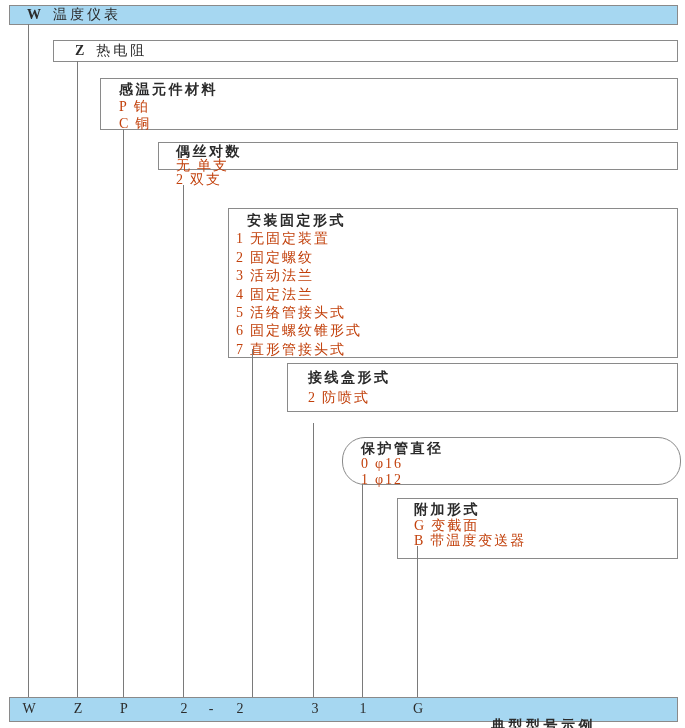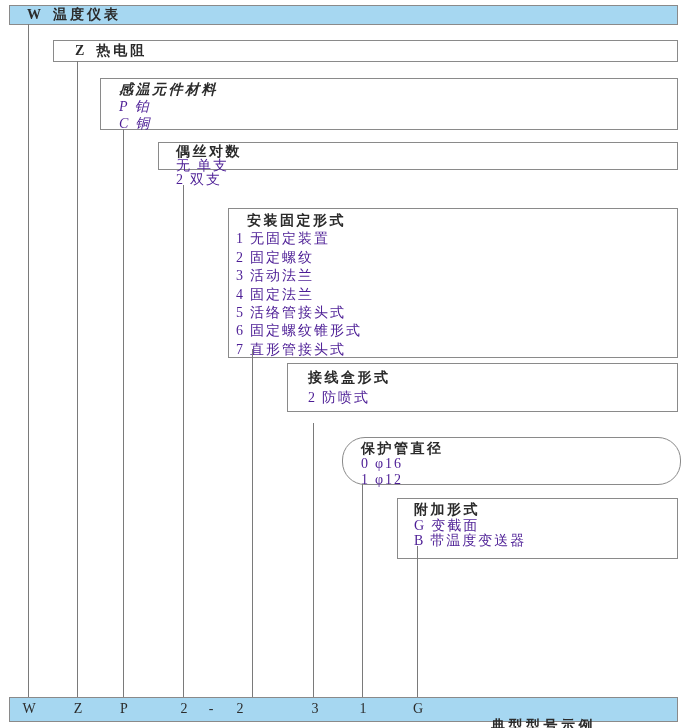--- a/index.html
+++ b/index.html
@@ -16,29 +16,29 @@
   .box {
     position: absolute;
     background: #ffffff;
     border: 1px solid var(--box-border, #8a8a8a);
     box-sizing: border-box;
     font-size: 14px;
   }
   .box.blue { background: var(--highlight-fill, #a6d7f1); }
   .single { display: flex; align-items: center; }
   .single .code { font-weight: bold; letter-spacing: 0; margin-right: 12px; }
-  .single .title { font-weight: bold; letter-spacing: 3px; }
+  .single .title { font-weight: normal; letter-spacing: 3px; }
   .box .btitle { font-weight: bold; letter-spacing: 2.5px; white-space: nowrap; }
-  .box .item { letter-spacing: 2px; white-space: nowrap; color: #4c1d95; }
+  .box .item { letter-spacing: 2px; white-space: nowrap; color: #c2410c; }
   .box .item .code { display: inline-block; margin-right: 7px; letter-spacing: 0; }
 
   
   .b1 { left: 9px;   top: 5px;   width: 669px; height: 20px; padding-left: 17px; }
   .b2 { left: 53px;  top: 40px;  width: 625px; height: 22px; padding-left: 21px; }
-  .b3 { left: 100px; top: 78px;  width: 578px; height: 52px; padding: 2px 0 12px 18px; line-height: 17px; font-style: italic; }
+  .b3 { left: 100px; top: 78px;  width: 578px; height: 52px; padding: 2px 0 12px 18px; line-height: 17px; }
   .b4 { left: 158px; top: 142px; width: 520px; height: 28px; padding: 2px 0 0 17px; line-height: 13.8px; }
   .b5 { left: 228px; top: 200px; width: 450px; height: 150px; padding: 3px 0 0 7px; line-height: 18.4px; margin-top: 8px; }
   .b5 .btitle { padding-left: 11px; }
   .b6 { left: 287px; top: 363px; width: 391px; height: 49px; padding: 4px 0 0 20px; line-height: 19.5px; }
   .b7 { left: 342px; top: 437px; width: 339px; height: 48px; padding: 3px 0 0 18px; line-height: 15.3px; border-radius: 23px; }
   .b8 { left: 397px; top: 498px; width: 281px; height: 61px; padding: 3px 0 0 16px; line-height: 15.5px; }
 
   
   .vl { position: absolute; width: 1px; background: var(--line, #7a7a7a); }
   .l1 { left: 28px;  top: 24px;  height: 673px; }

